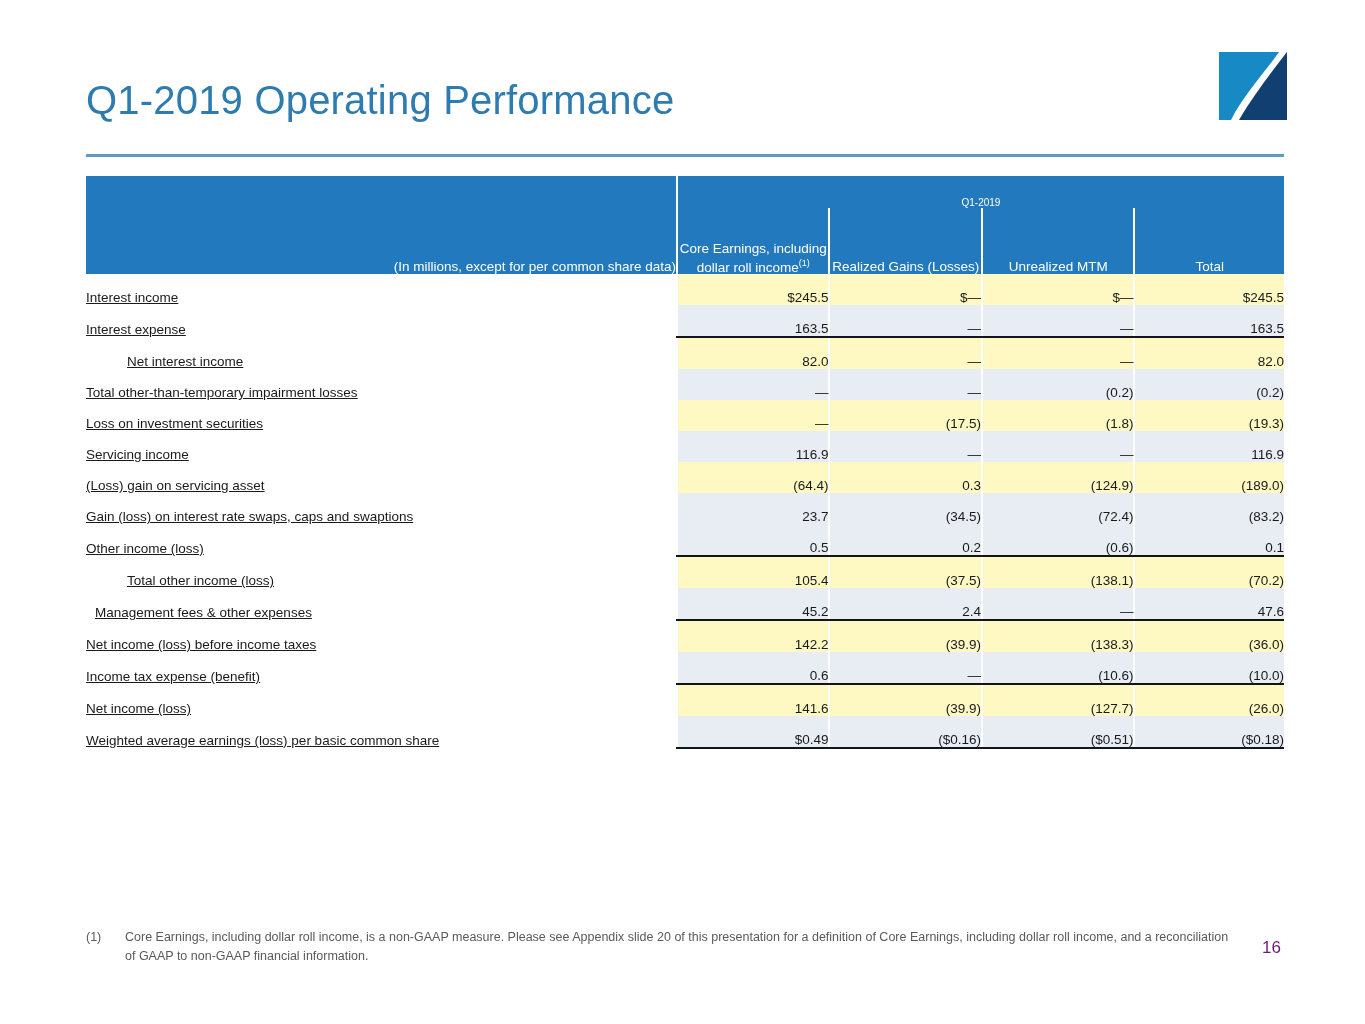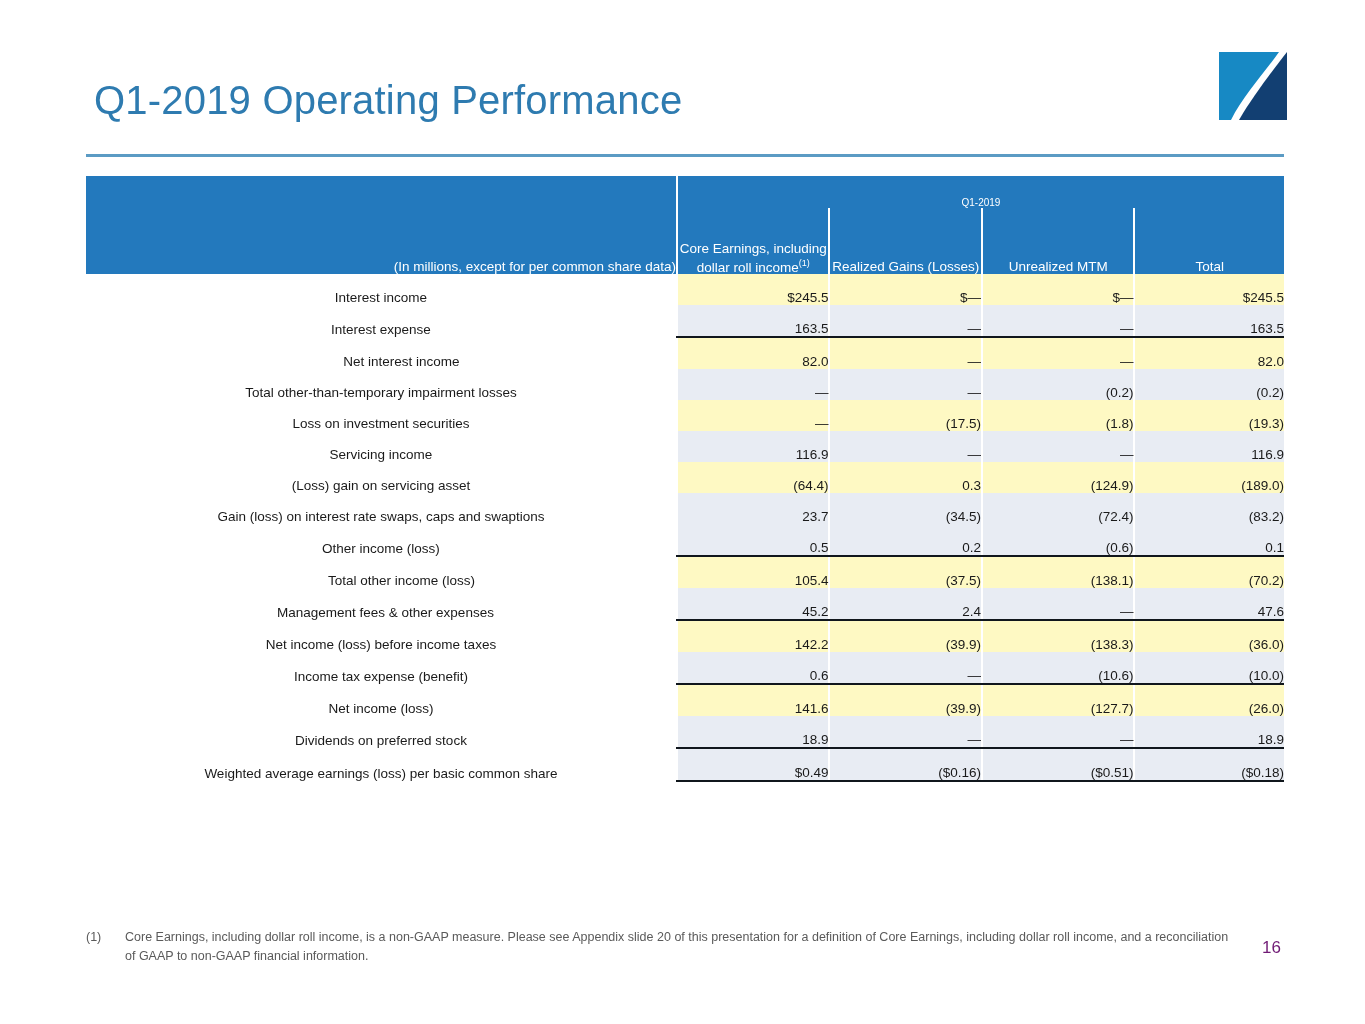--- a/index.html
+++ b/index.html
@@ -19,21 +19,20 @@
   
   #slide-title {
     position: absolute;
     left: 86px;
     top: 78px;
     font-size: 40px;
     font-weight: 400;
     color: #2e7bb0;
     letter-spacing: 0.2px;
     white-space: nowrap;
-    margin-left: 8px;
   }
   #title-rule {
     position: absolute;
     left: 86px;
     top: 154px;
     width: 1198px;
     height: 3px;
     background: #5b9bc4;
   }
 
@@ -99,23 +98,24 @@
   td.hdr-col {
     text-align: center;
     padding-right: 7px;
     border-left: 2px solid #ffffff;
   }
   sup.fn { font-size: 9px; vertical-align: super; }
 
   
   tr.drow td { height: 31px; font-size: 13.5px; }
   tr.drow td.lbl {
-    text-align: center;
+    text-align: left;
     padding-left: 6px;
     background: inherit;
+    text-decoration: underline;
   }
   tr.drow td.num {
     text-align: right;
     padding-right: 7px;
     border-left: 2px solid #ffffff;
   }
   tr.band-a td { background: #fef9c3; }
   tr.band-b td { background: #e8ecf3; }
 
   tr.bold td { font-weight: bold; }
@@ -278,27 +278,20 @@
         <td class="num rule-bottom">(10.0)</td>
       </tr>
       <tr class="drow band-a bold">
         <td class="lbl">Net income (loss)</td>
         <td class="num">141.6</td>
         <td class="num">(39.9)</td>
         <td class="num">(127.7)</td>
         <td class="num">(26.0)</td>
       </tr>
       <tr class="drow band-b">
-        <td class="lbl">Dividends on preferred stock</td>
-        <td class="num rule-bottom">18.9</td>
-        <td class="num rule-bottom">—</td>
-        <td class="num rule-bottom">—</td>
-        <td class="num rule-bottom">18.9</td>
-      </tr>
-      <tr class="drow band-b">
         <td class="lbl">Weighted average earnings (loss) per basic common share</td>
         <td class="num rule-bottom">$0.49</td>
         <td class="num rule-bottom">($0.16)</td>
         <td class="num rule-bottom">($0.51)</td>
         <td class="num rule-bottom">($0.18)</td>
       </tr>
     </tbody>
 </table>
 
 <div id="footnote">

